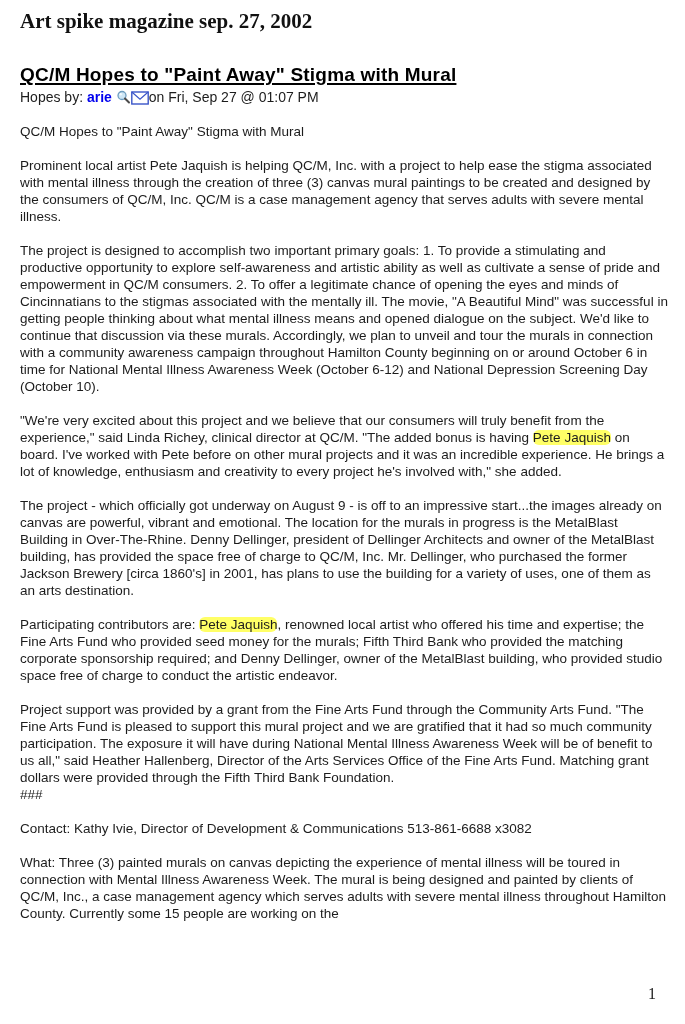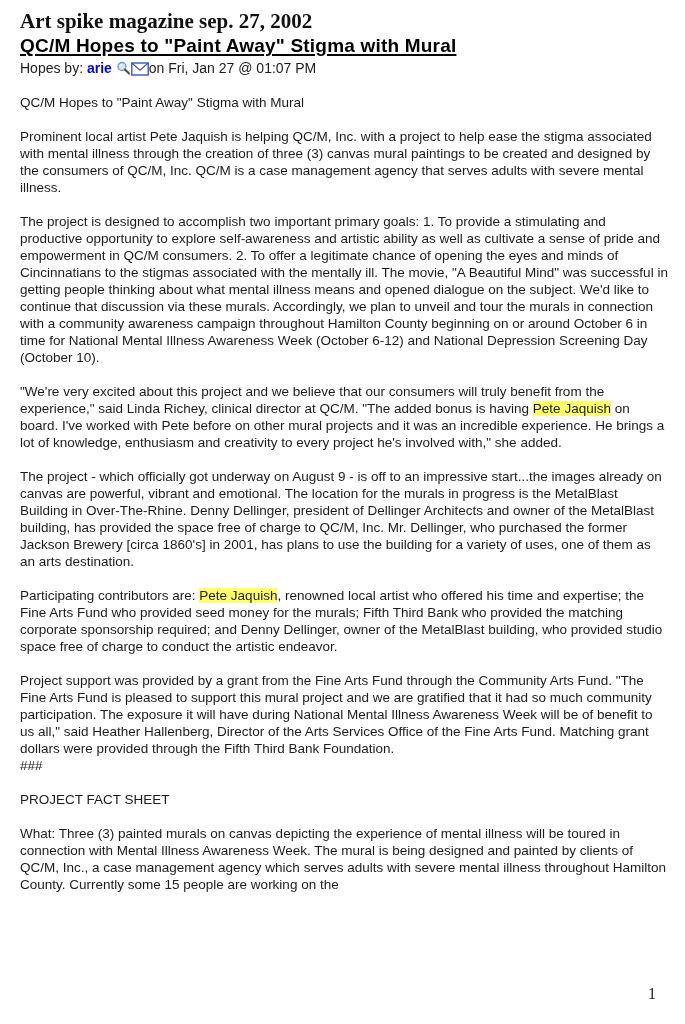--- a/index.html
+++ b/index.html
@@ -8,21 +8,21 @@
     width: 685px; height: 1024px;
     position: relative; overflow: hidden;
     font-family: "Liberation Sans", sans-serif;
     color: #1c1c1c;
     -webkit-font-smoothing: antialiased;
   }
   .page { padding: 9px 17px 0 20px; }
   .mag-header {
     font-family: "Liberation Serif", serif;
     font-weight: bold; font-size: 21px; line-height: 25px;
-    color: #111; 
+    color: #111; margin-bottom: 29px;
   }
   .article-title {
     font-size: 19px; font-weight: bold; letter-spacing: 0.2px;
     line-height: 23px; color: #000;
     text-decoration: underline;
     text-decoration-thickness: 2px;
     text-underline-offset: 2px;
   }
   .byline { font-size: 14px; line-height: 19px; margin-top: 2px; color: #1c1c1c; }
   .byline .author {
@@ -30,21 +30,21 @@
     font-weight: bold; cursor: pointer;
   }
   .byline .icon { display: inline-block; vertical-align: -3px; cursor: pointer; }
   .byline .icon svg { display: block; }
   .article-body { margin-top: 16px; width: 648px; }
   .para {
     font-size: 13.5px; line-height: 17px;
     margin-bottom: 17px;
     white-space: pre-line;
   }
-  .hl { background: var(--hl-color, #ffff66); }
+  .hl { background: var(--hl-color, #ffff66); border-radius: 6px; }
   .page-number {
     position: absolute; right: 29px; top: 985px;
     font-family: "Liberation Serif", serif;
     font-size: 16px; color: #222;
   }
 </style>
 </head>
 <body>
 
 <div class="page">
@@ -54,31 +54,31 @@
   <div class="article">
     <h2 class="article-title">QC/M Hopes to "Paint Away" Stigma with Mural</h2>
 
     <div class="byline"><span>Hopes by:</span><span> </span><span class="author">arie</span><span> </span><span class="icon"><svg width="15" height="15" viewBox="0 0 15 15">
             <circle cx="6" cy="5.5" r="4" fill="#cfe7f6" stroke="#6f9ec0" stroke-width="1.3"></circle>
             <circle cx="4.7" cy="4.2" r="1.2" fill="#f2fafe" stroke="none"></circle>
             <line x1="9" y1="8.5" x2="13" y2="12.5" stroke="#4a4a4a" stroke-width="2" stroke-linecap="round"></line>
           </svg></span><span class="icon"><svg width="18" height="14" viewBox="0 0 18 14">
             <rect x="0.8" y="1" width="16.4" height="12" fill="#ffffff" stroke="#3a55c8" stroke-width="1.4"></rect>
             <polyline points="0.8,1 9,8.2 17.2,1" fill="none" stroke="#3a55c8" stroke-width="1.2"></polyline>
-          </svg></span><span>on Fri, Jan 27 @ 01:07 PM</span></div>
+          </svg></span><span>on Fri, Sep 27 @ 01:07 PM</span></div>
 
     <div class="article-body">
         <p class="para"><span>QC/M Hopes to "Paint Away" Stigma with Mural</span></p>
         <p class="para"><span>Prominent local artist Pete Jaquish is helping QC/M, Inc. with a project to help ease the stigma associated with mental illness through the creation of three (3) canvas mural paintings to be created and designed by the consumers of QC/M, Inc. QC/M is a case management agency that serves adults with severe mental illness.</span></p>
         <p class="para"><span>The project is designed to accomplish two important primary goals: 1. To provide a stimulating and productive opportunity to explore self-awareness and artistic ability as well as cultivate a sense of pride and empowerment in QC/M consumers. 2. To offer a legitimate chance of opening the eyes and minds of Cincinnatians to the stigmas associated with the mentally ill. The movie, "A Beautiful Mind" was successful in getting people thinking about what mental illness means and opened dialogue on the subject. We'd like to continue that discussion via these murals. Accordingly, we plan to unveil and tour the murals in connection with a community awareness campaign throughout Hamilton County beginning on or around October 6 in time for National Mental Illness Awareness Week (October 6-12) and National Depression Screening Day (October 10).</span></p>
         <p class="para"><span>"We're very excited about this project and we believe that our consumers will truly benefit from the experience," said Linda Richey, clinical director at QC/M. "The added bonus is having </span><span class="hl">Pete Jaquish</span><span> on board. I've worked with Pete before on other mural projects and it was an incredible experience. He brings a lot of knowledge, enthusiasm and creativity to every project he's involved with," she added.</span></p>
         <p class="para"><span>The project - which officially got underway on August 9 - is off to an impressive start...the images already on canvas are powerful, vibrant and emotional. The location for the murals in progress is the MetalBlast Building in Over-The-Rhine. Denny Dellinger, president of Dellinger Architects and owner of the MetalBlast building, has provided the space free of charge to QC/M, Inc. Mr. Dellinger, who purchased the former Jackson Brewery [circa 1860's] in 2001, has plans to use the building for a variety of uses, one of them as an arts destination.</span></p>
         <p class="para"><span>Participating contributors are: </span><span class="hl">Pete Jaquish</span><span>, renowned local artist who offered his time and expertise; the Fine Arts Fund who provided seed money for the murals; Fifth Third Bank who provided the matching corporate sponsorship required; and Denny Dellinger, owner of the MetalBlast building, who provided studio space free of charge to conduct the artistic endeavor.</span></p>
         <p class="para"><span>Project support was provided by a grant from the Fine Arts Fund through the Community Arts Fund. "The Fine Arts Fund is pleased to support this mural project and we are gratified that it had so much community participation. The exposure it will have during National Mental Illness Awareness Week will be of benefit to us all," said Heather Hallenberg, Director of the Arts Services Office of the Fine Arts Fund. Matching grant dollars were provided through the Fifth Third Bank Foundation.
 ###</span></p>
-        <p class="para"><span>PROJECT FACT SHEET</span></p>
+        <p class="para"><span>Contact: Kathy Ivie, Director of Development &amp; Communications 513-861-6688 x3082</span></p>
         <p class="para"><span>What: Three (3) painted murals on canvas depicting the experience of mental illness will be toured in connection with Mental Illness Awareness Week. The mural is being designed and painted by clients of QC/M, Inc., a case management agency which serves adults with severe mental illness throughout Hamilton County. Currently some 15 people are working on the</span></p>
       </div>
   </div>
 
 </div>
 
 <div class="page-number">1</div>
 
 </body></html>

